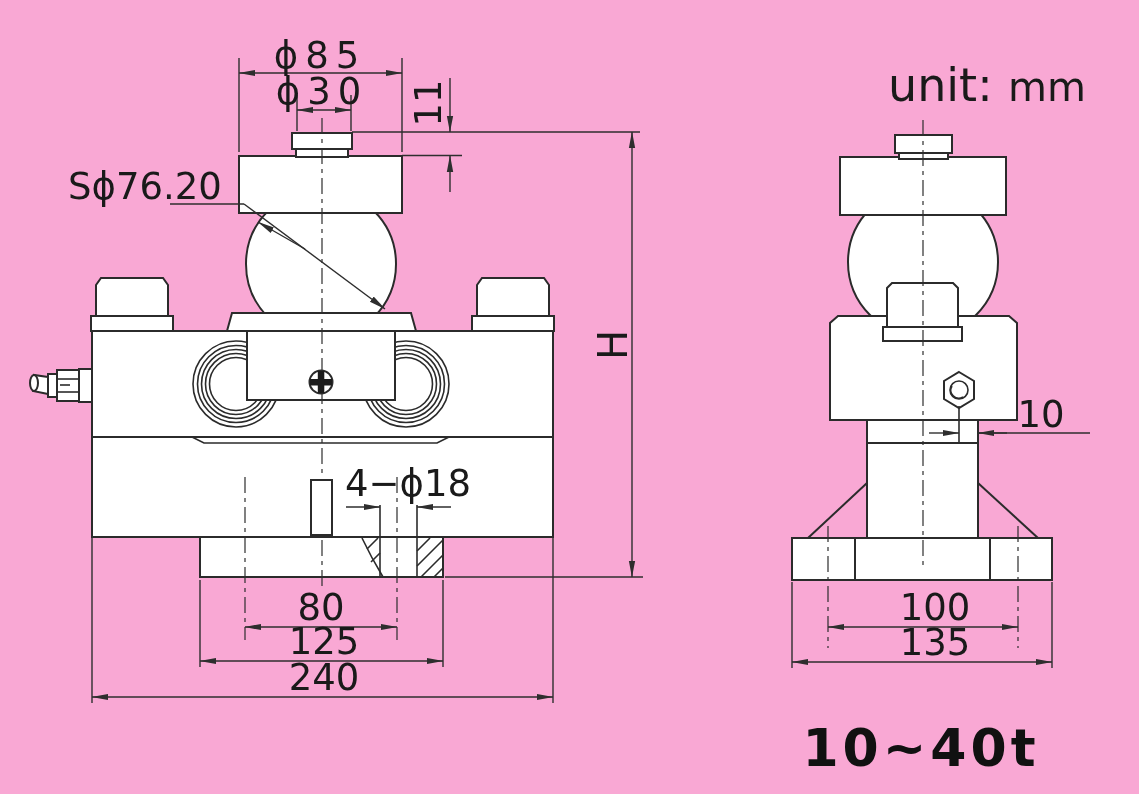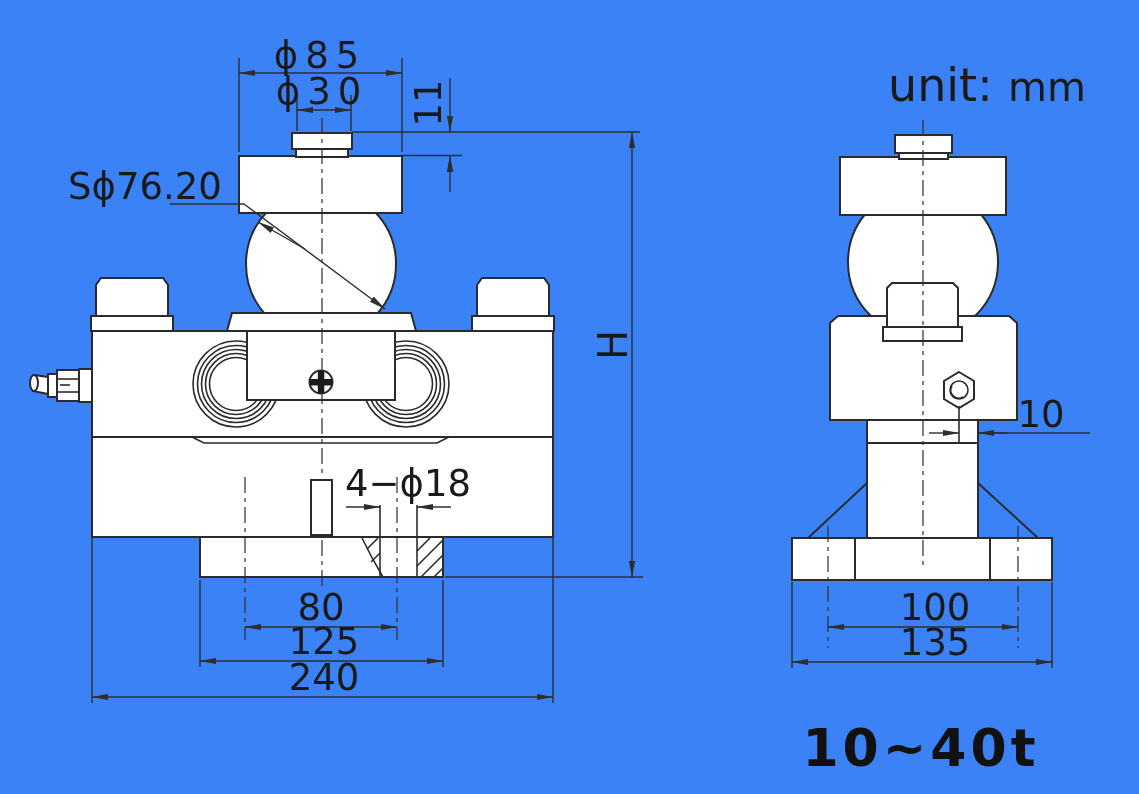--- a/index.html
+++ b/index.html
@@ -1,16 +1,16 @@
 <!DOCTYPE html>
 <html><head>
 <meta charset="utf-8">
 <style>
   html,body{margin:0;padding:0;background:#ffffff;}
-  .stage{position:relative;width:1139px;height:794px;background:#3b82f6;overflow:hidden;
+  .stage{position:relative;width:1139px;height:794px;background:#f9a8d4;overflow:hidden;
          font-family:"Liberation Sans","DejaVu Sans",sans-serif;}
   svg{display:block}
   .ol{stroke:#2b2b2b;stroke-width:2;fill:none;}
   .wf{stroke:#2b2b2b;stroke-width:2;fill:#ffffff;}
   .thin{stroke:#2b2b2b;stroke-width:1.6;fill:none;}
   .dim{stroke:#2e2e2e;stroke-width:1.4;fill:none;}
   .cl{stroke:#2e2e2e;stroke-width:1.2;fill:none;stroke-dasharray:16 5 4 5;}
   .dimtext{font-family:"DejaVu Sans","Liberation Sans",sans-serif;font-size:37px;fill:#1a1a1a;}
   .phitext{letter-spacing:7px;}
   .unittext{font-family:"DejaVu Sans","Liberation Sans",sans-serif;font-size:46px;fill:#1a1a1a;}

